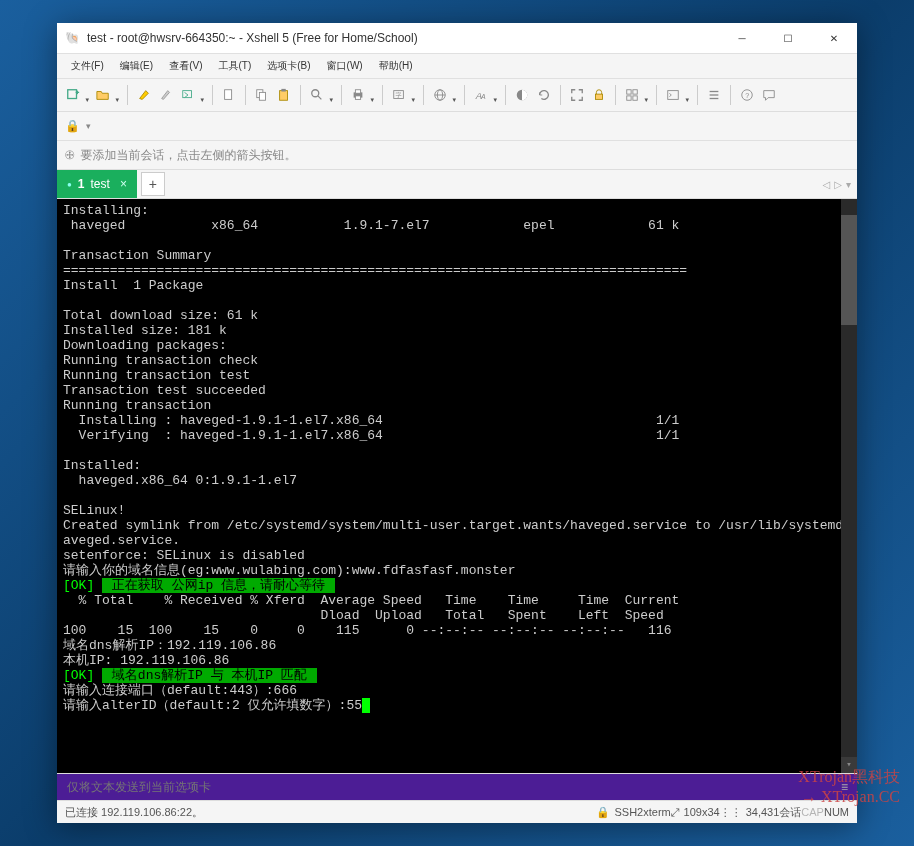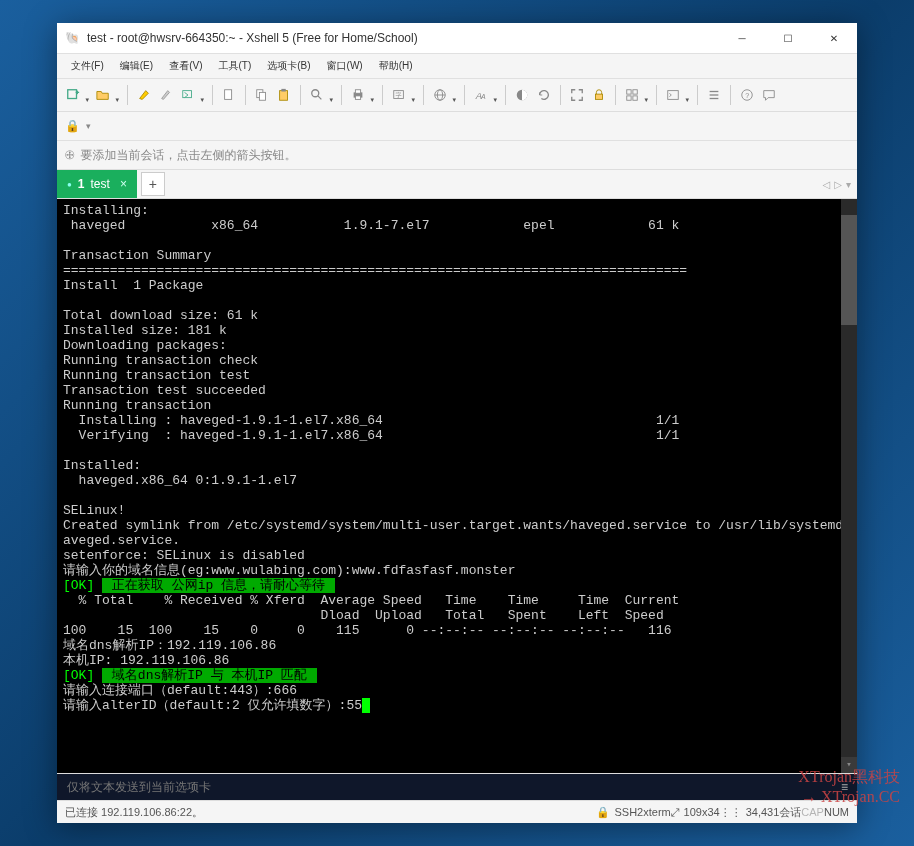--- a/index.html
+++ b/index.html
@@ -28,21 +28,21 @@
 .tabbar .spacer{flex:1}
 .tabnav{display:flex;gap:4px;padding-right:6px;color:#aaa;font-size:10px}
 .term{flex:1;background:#000;color:#ccc;font-family:Consolas,"Courier New",monospace;font-size:13px;line-height:15px;padding:4px 6px;overflow:hidden;position:relative;white-space:pre}
 .term .g{color:#0f0}
 .term .hl{background:#0a0;color:#000000;padding:0 2px}
 .term .cur{background:#0f0;color:#000}
 .scrollbar{position:absolute;right:0;top:0;width:16px;height:100%;background:#2a2a2a}
 .scrollbar .up,.scrollbar .dn{height:16px;background:#3a3a3a;color:#888;font-size:9px;display:flex;align-items:center;justify-content:center}
 .scrollbar .thumb{position:absolute;top:16px;width:16px;height:110px;background:#555}
 .scrollbar .dn{position:absolute;bottom:0;width:16px}
-.sendbar{height:26px;background:#0f172a;border-top:1px solid #ddd;display:flex;align-items:center;padding:0 8px;color:#aaa;font-size:12px;gap:6px}
+.sendbar{height:26px;background:#4c1d95;border-top:1px solid #ddd;display:flex;align-items:center;padding:0 8px;color:#aaa;font-size:12px;gap:6px}
 .sendbar .ham{margin-left:auto;letter-spacing:1px}
 .status{height:22px;background:#f5f5f5;border-top:1px solid #ddd;display:flex;align-items:center;padding:0 8px;font-size:11px;color:#555;}
 .status .seg{display:flex;align-items:center;gap:4px}
 .status .spacer{flex:1}
 .wm{position:absolute;right:14px;bottom:40px;text-align:right;color:#c44;font-size:16px;font-family:Liberation Serif, serif;pointer-events:none;opacity:.85}
 .wm .l2{color:#c44}
 svg{width:14px;height:14px}
 </style>
 </head>
 <body>

